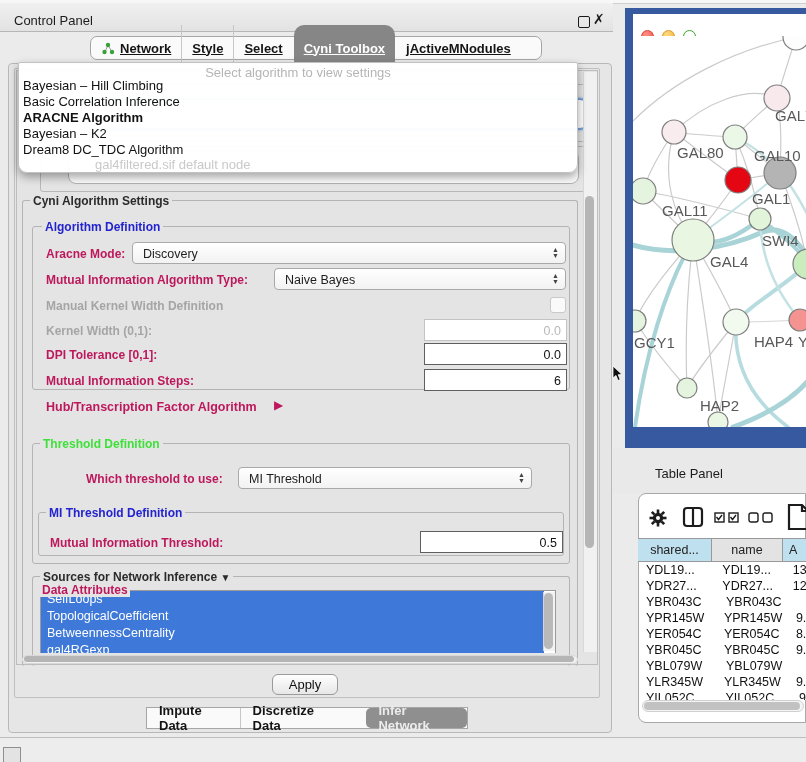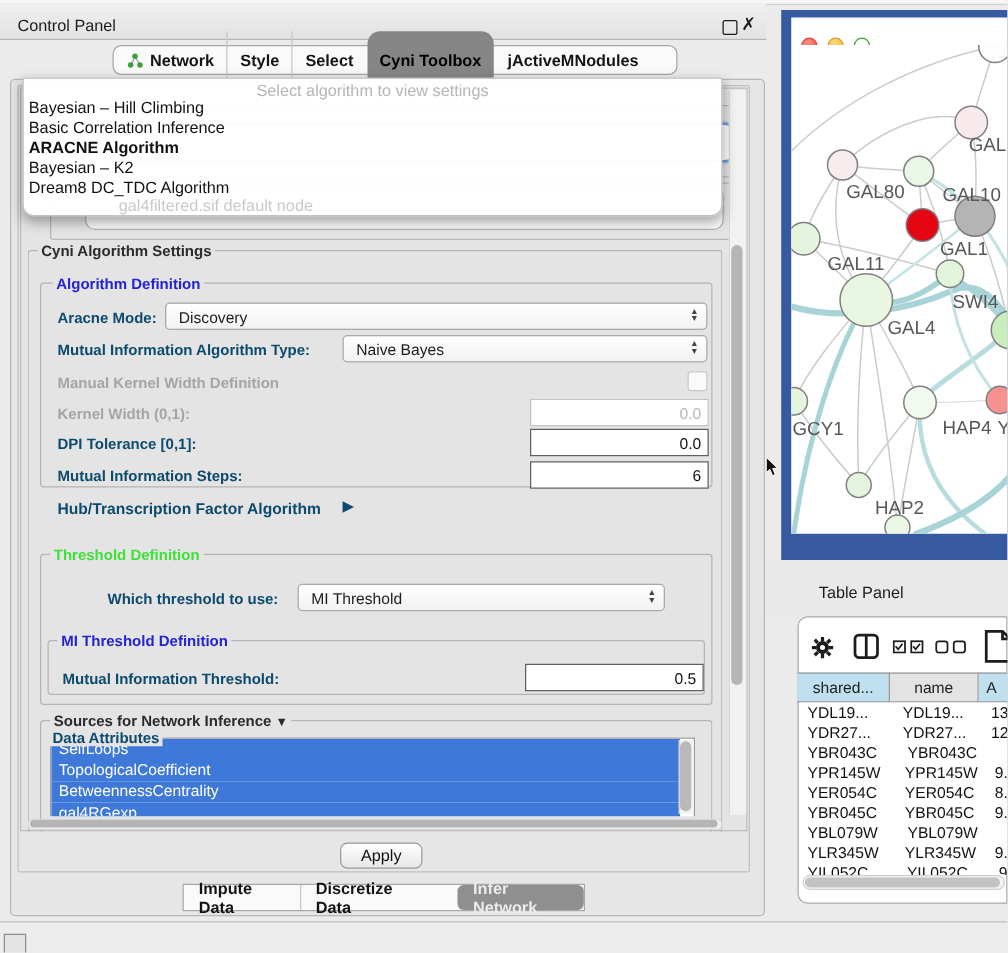--- a/index.html
+++ b/index.html
@@ -9,23 +9,23 @@
 
   
   .topstrip{left:0;top:0;width:806px;height:3px;background:#f7f7f7;border-bottom:1px solid #cfcfcf;}
   .cp-titlebar{left:0;top:3px;width:613px;height:28px;background:linear-gradient(#f0f0f0,#e2e2e2);border-bottom:1px solid #b6b6b6;}
   .cp-title{left:14px;top:10px;font-size:13px;color:#1c1c1c;}
   .float-btn{left:578px;top:13px;width:10px;height:10px;border:1.5px solid #1a1a1a;border-radius:2px;}
   .close-btn{left:593px;top:8px;font-size:14px;font-weight:bold;color:#1a1a1a;}
 
   
   .tabbar{left:90px;top:36px;width:452px;height:24px;background:#fafafa;border:1px solid #a6a6a6;border-radius:7px;display:flex;align-items:center;box-sizing:border-box;}
-  .tab{height:100%;display:flex;align-items:center;justify-content:flex-start;font-size:13px;font-weight:600;color:#141414;padding:12px 10px;position:relative;}
+  .tab{height:100%;display:flex;align-items:center;justify-content:flex-start;font-size:13px;font-weight:600;color:#141414;padding:12px 10px;position:relative;text-decoration:underline;}
   .tab + .tab{border-left:1px solid #c6c6c6;}
-  .tab.sel{background:#868686;color:#000000;border-radius:10px;border-left:none;margin:0 1px;}
+  .tab.sel{background:#868686;color:#ffffff;border-radius:10px;border-left:none;margin:0 1px;}
   .tab.sel + .tab{border-left:none;}
   .net-ico{width:14px;height:13px;margin-right:5px;}
 
   
   .dialog{left:8px;top:63px;width:604px;height:670px;background:#e6e6e6;border:1px solid #b8b8b8;border-radius:4px;box-sizing:border-box;}
   .innerbox{left:14px;top:68px;width:586px;height:630px;border:1px solid #c0c0c0;border-radius:2px;background:#e6e6e6;box-sizing:border-box;}
   .scrollpane{left:16px;top:70px;width:582px;height:595px;border:1px solid #bdbdbd;background:#e4e4e4;box-sizing:border-box;}
 
   
   .frag-group1{left:40px;top:84px;width:552px;height:56px;border:1px solid #b8b8b8;border-radius:3px;}
@@ -40,21 +40,21 @@
   .dd-item{font-size:13px;color:#111;height:16px;line-height:16px;padding-left:4px;white-space:nowrap;}
   .dd-item.bold{font-weight:bold;}
 
   
   .gbox{border:1px solid #b4b4b4;border-radius:3px;position:absolute;box-sizing:border-box;}
   .gtitle{position:absolute;font-size:12px;font-weight:bold;background:#e4e4e4;padding:0 3px;white-space:nowrap;z-index:5;}
   .t-black{color:#2b2b2b;}
   .t-blue{color:#2323cf;}
   .t-green{color:#3fe03a;}
 
-  .lbl{position:absolute;font-size:12px;font-weight:bold;color:#0c4a6e;white-space:nowrap;}
+  .lbl{position:absolute;font-size:12px;font-weight:bold;color:#be185d;white-space:nowrap;}
   .lbl.dis{color:#a5a5a5;}
 
   .combo{position:absolute;height:22px;background:linear-gradient(#ffffff,#f2f2f2);border:1px solid #a9a9a9;border-radius:4px;font-size:12.5px;color:#1d1d1d;line-height:22px;padding-left:10px;box-sizing:border-box;}
   .stepper{position:absolute;right:6px;top:0;height:100%;display:flex;flex-direction:column;justify-content:center;color:#444;font-size:7px;line-height:6px;}
   .field{position:absolute;height:22px;background:#fff;border:1px solid #5f5f5f;font-size:12.5px;color:#111;text-align:right;line-height:22px;padding-right:5px;box-sizing:border-box;}
   .field.dis{border:1px solid #c3c3c3;color:#b8b8b8;}
   .checkbox{position:absolute;width:14px;height:14px;border:1px solid #c9c9c9;border-radius:3px;background:#fafafa;}
 
   .attr-list{left:40px;top:590px;width:516px;height:63px;background:#fff;border:1px solid #9a9a9a;border-bottom:none;overflow:hidden;box-sizing:border-box;}
   .attr-item{height:17px;line-height:17px;background:#3e78d8;color:#fff;font-size:12.5px;padding-left:6px;width:497px;}

